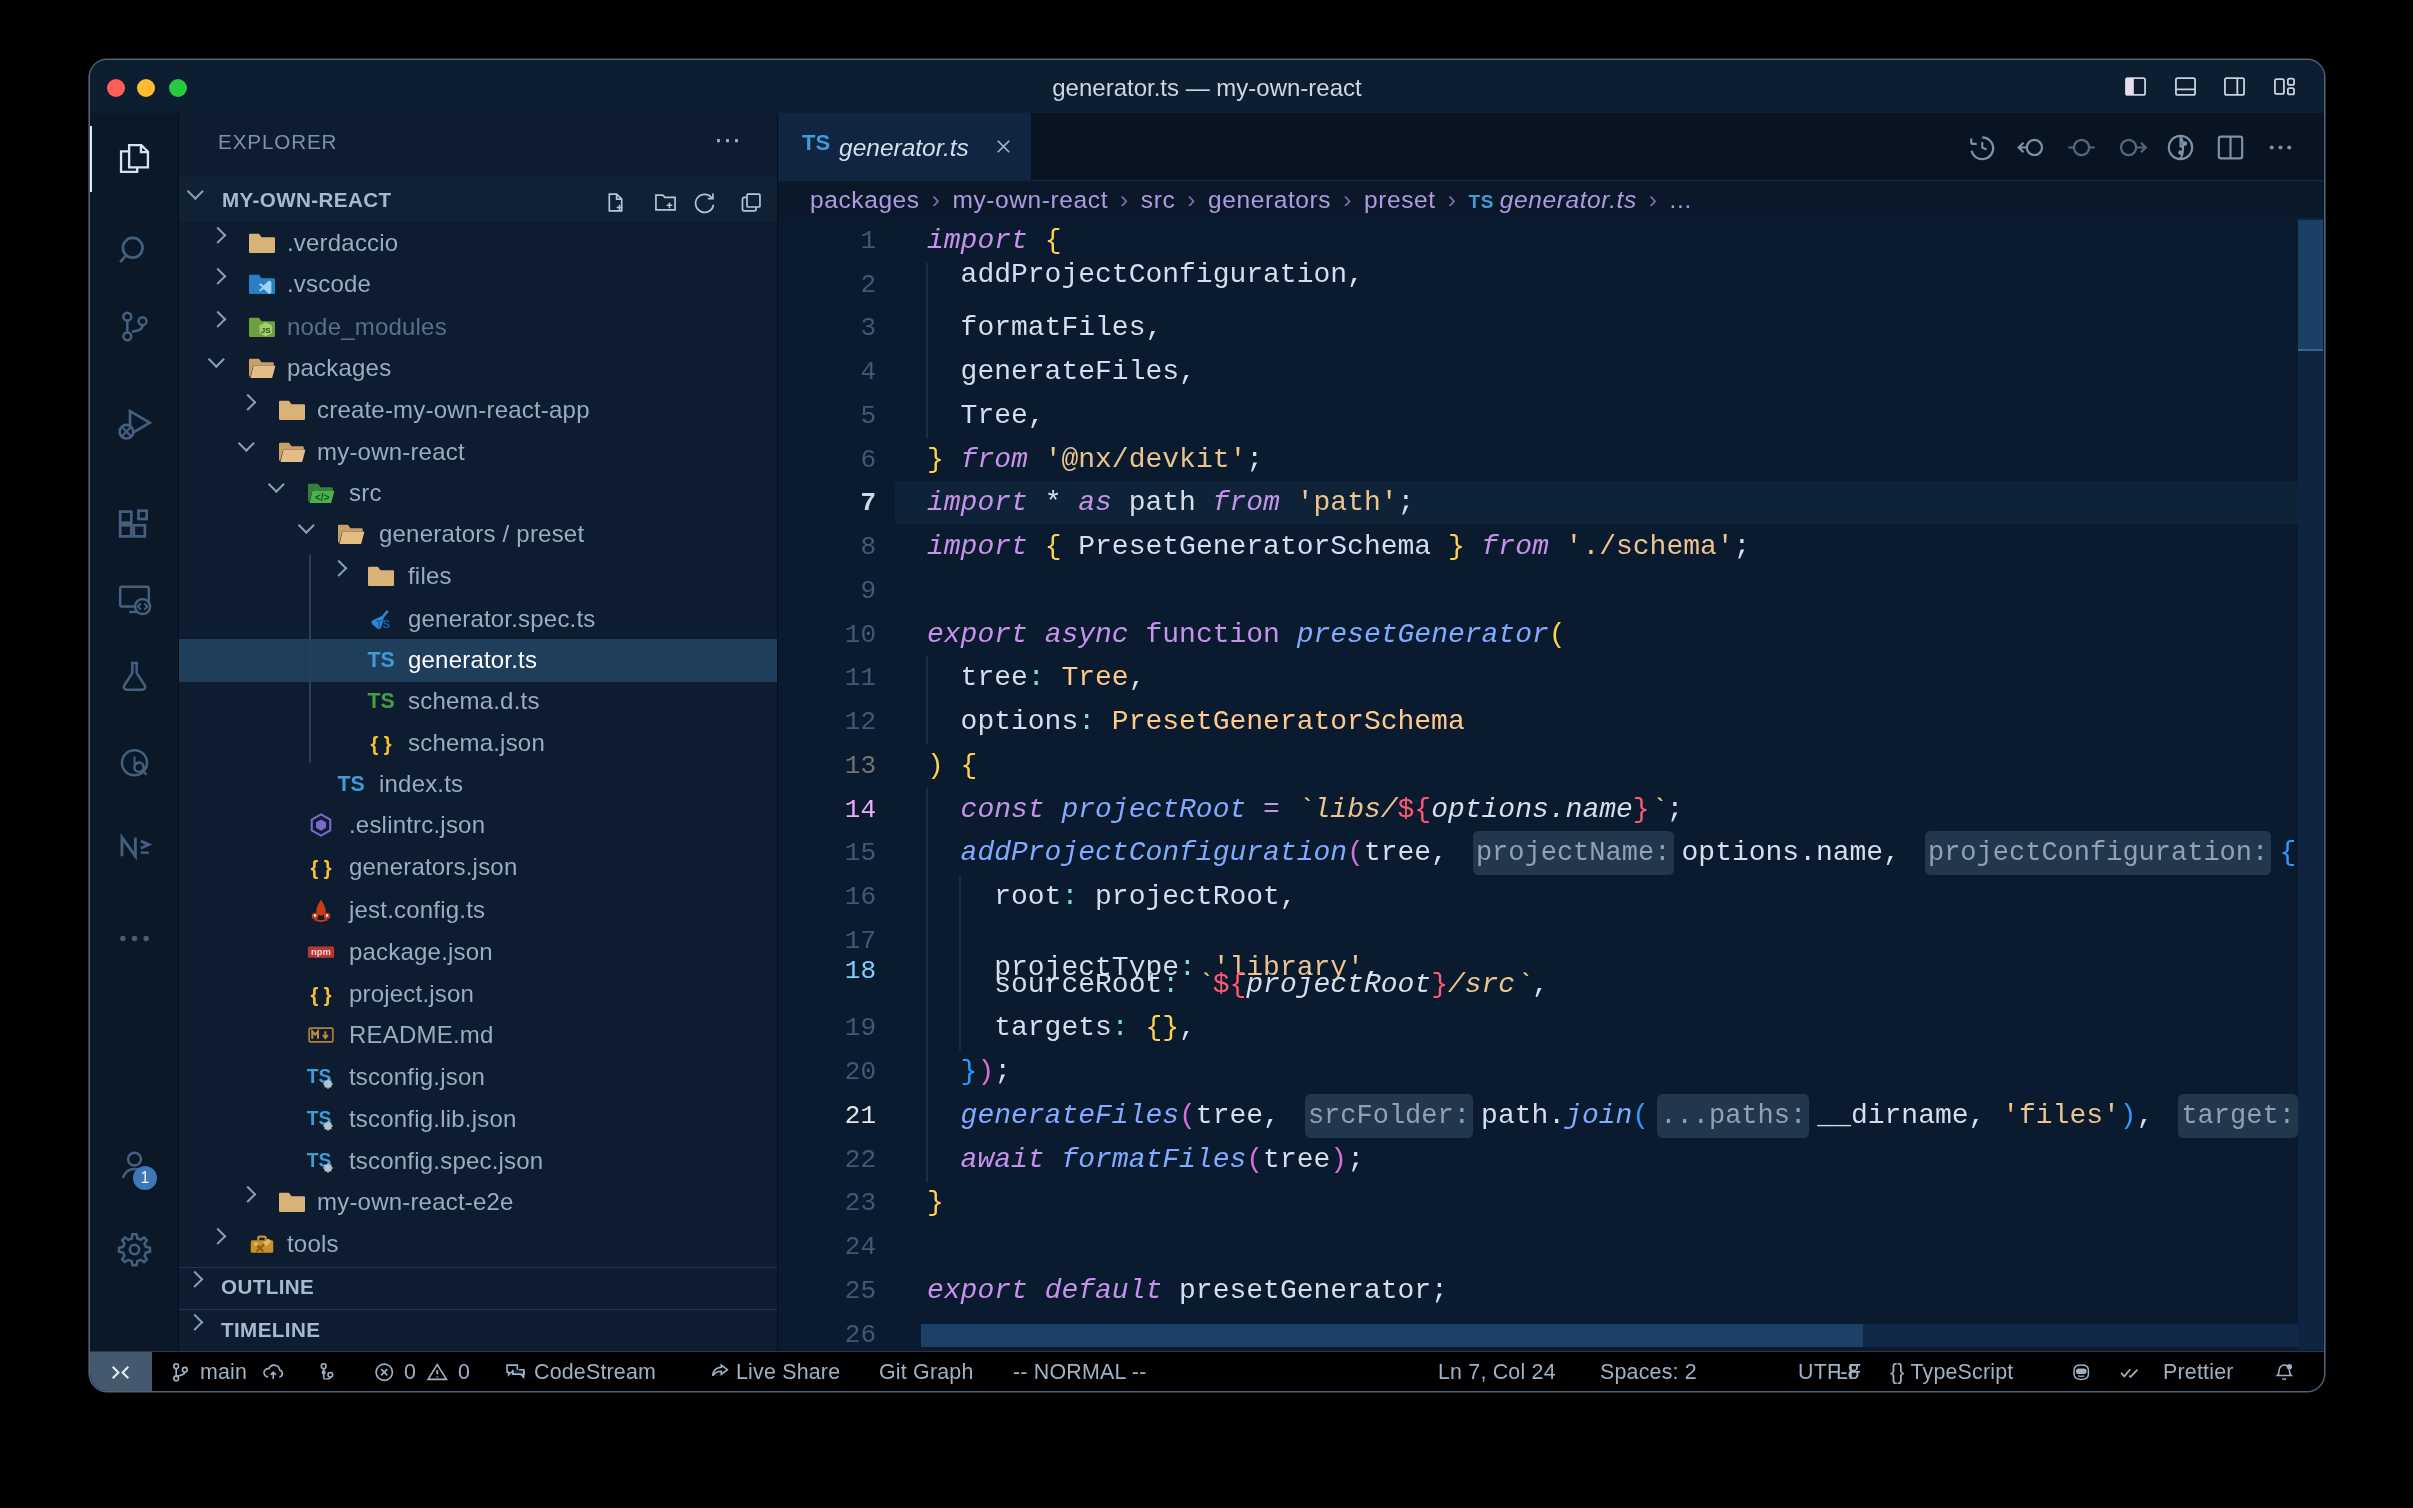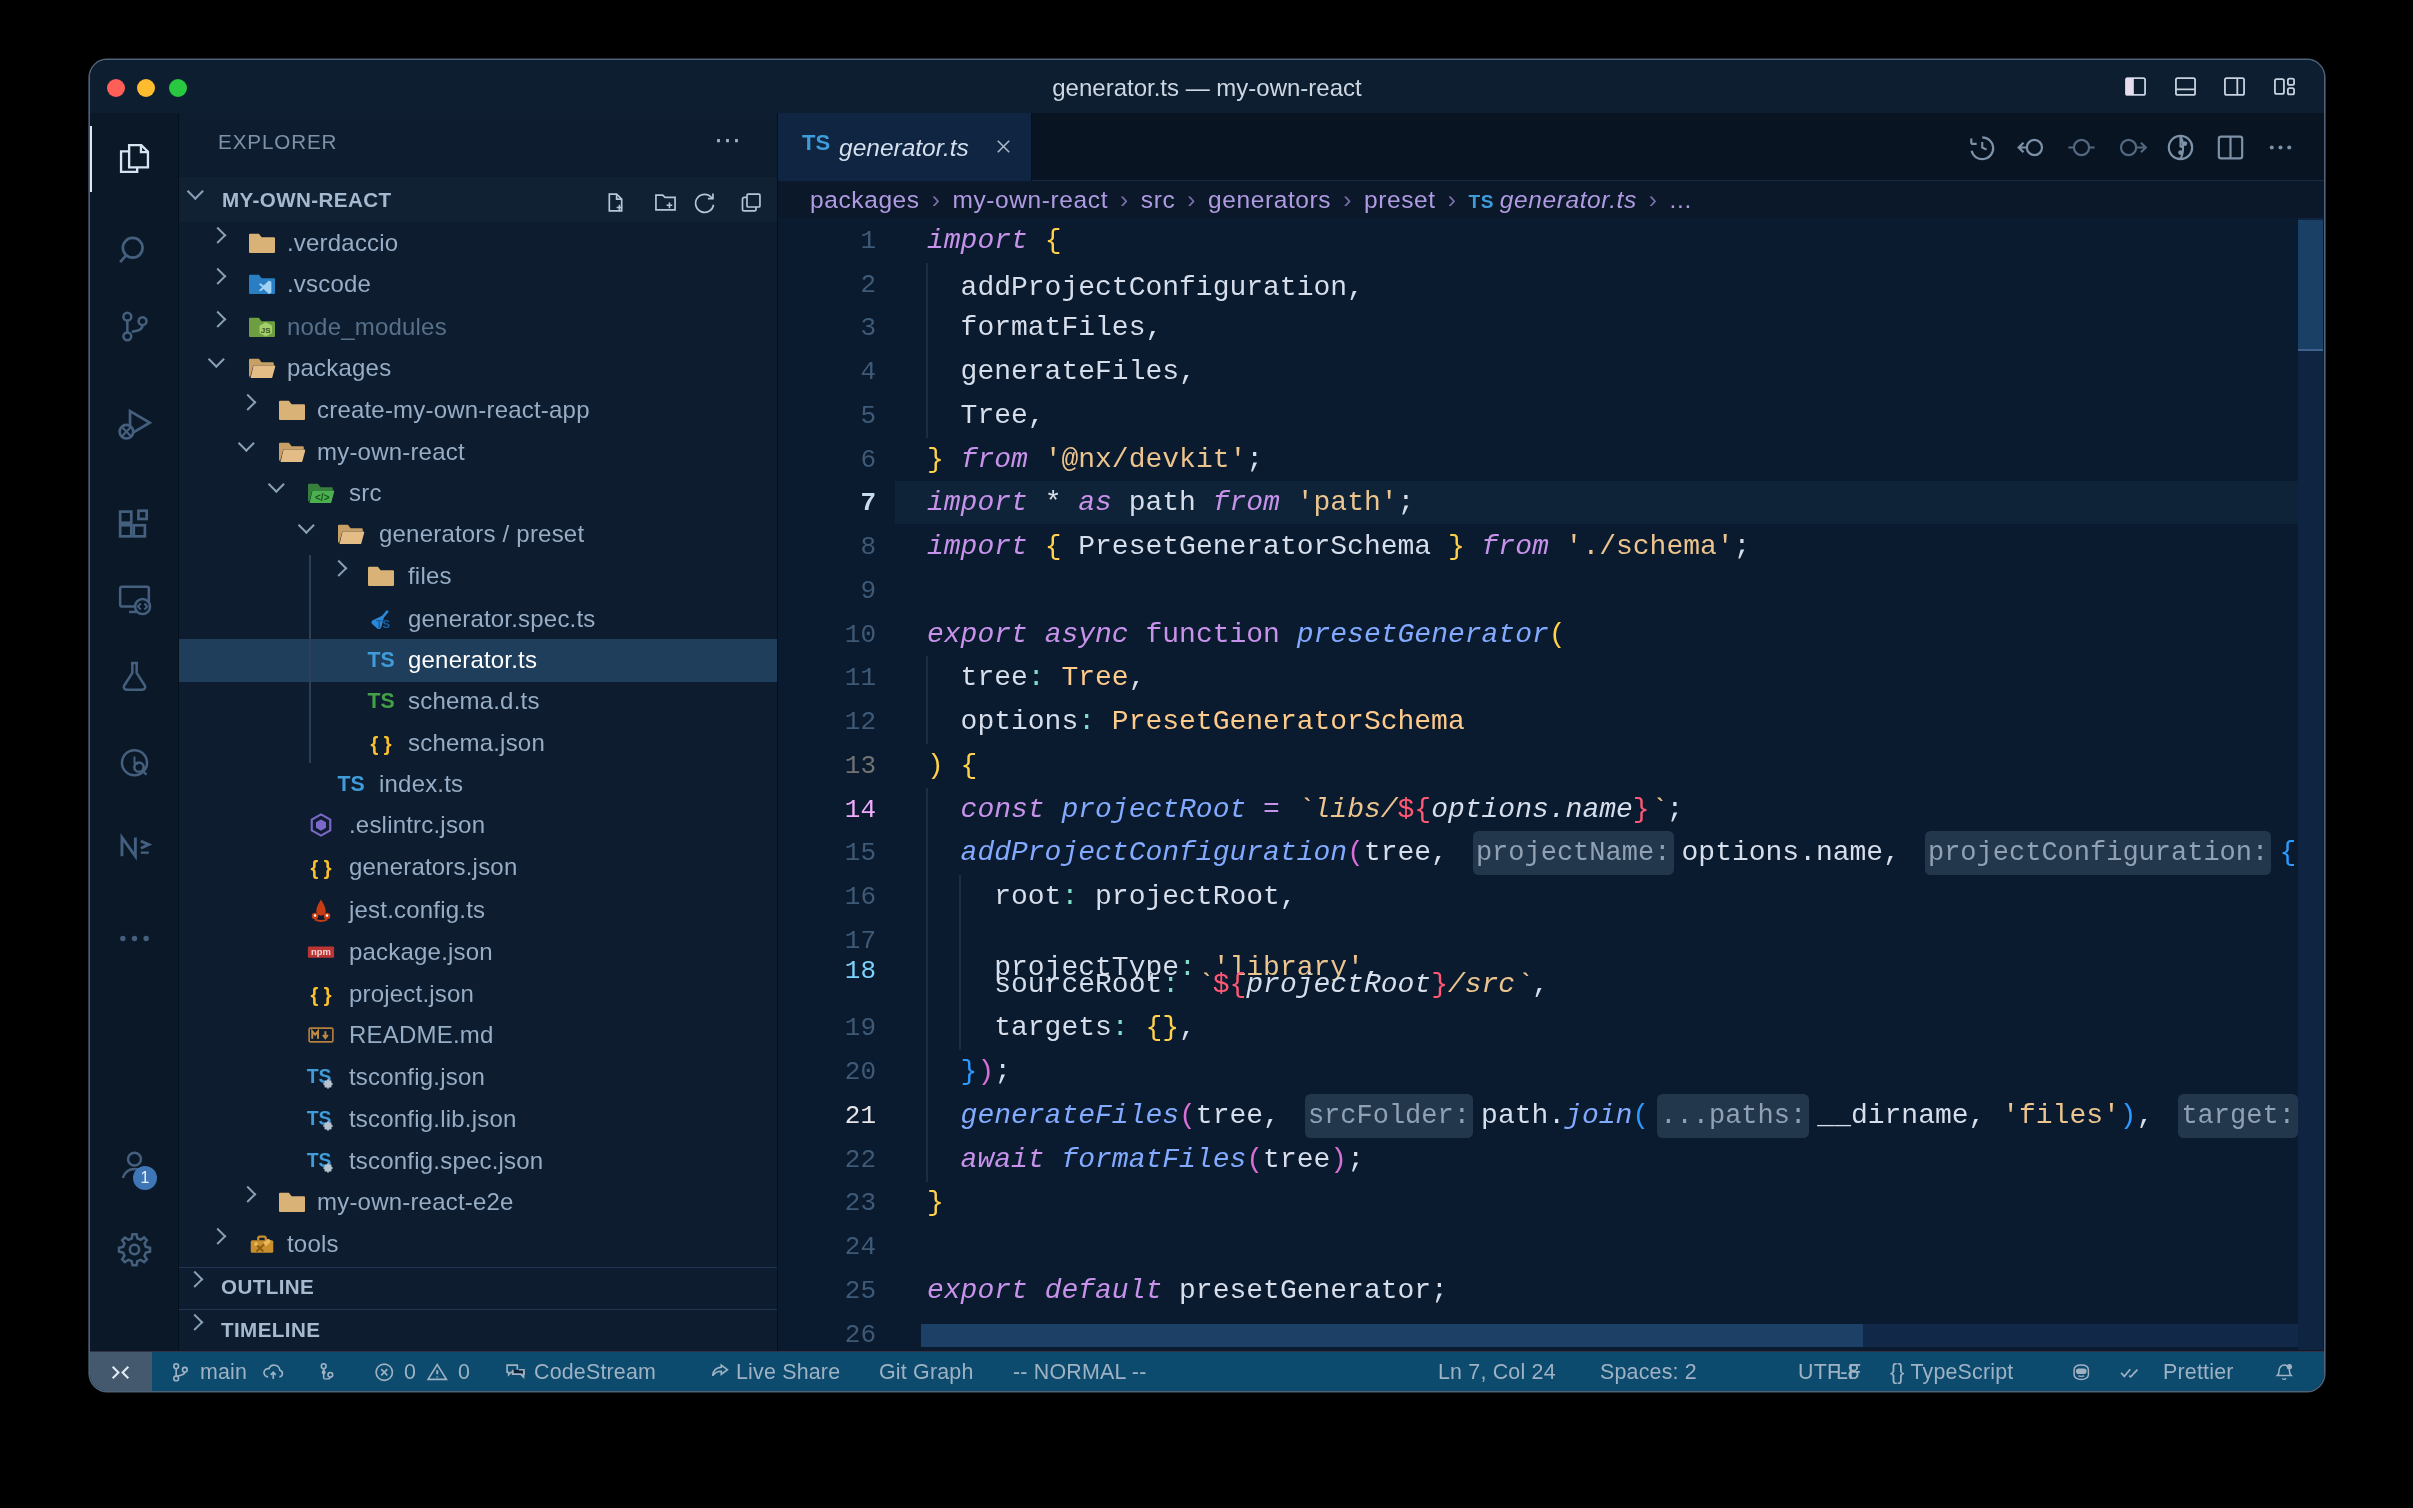--- a/index.html
+++ b/index.html
@@ -53,21 +53,21 @@
 .b1{color:#ffd24a}
 .b2{color:#d670d6}
 .b3{color:#2d9aff}
 .r{color:#ff5874}
 .chip{display:inline-block;background:#22364c;color:#90a1b3;border-radius:5.5px;padding:0 3.2px;margin:0 8px;font-size:27px}
 .ig{position:absolute;width:1.6px;background:#1b2c44}
 .eai{position:absolute;top:17.4px;width:35px;height:35px;color:#7d92a8}
 .bs{color:#7a6fa8;margin:0 12px;font-size:24.5px}
 .sic{position:absolute;top:8px;width:24.5px;height:24.5px;color:#9fb2c4}
 
-#status{position:absolute;left:0;top:1291px;width:2234px;height:40px;background:#0c4a6e;border-top:0.8px solid #343247;color:#9fb2c4;font-size:21.4px;letter-spacing:0.2px}
+#status{position:absolute;left:0;top:1291px;width:2234px;height:40px;background:#000000;border-top:0.8px solid #343247;color:#9fb2c4;font-size:21.4px;letter-spacing:0.2px}
 .sbi{position:absolute;top:0;height:40px;line-height:40px;white-space:nowrap}
 </style>
 </head>
 <body>
 <div id="win">
 <div id="titlebar">
 <div class="tl" style="left:16.6px;background:#ff5f57"></div>
 <div class="tl" style="left:47px;background:#febc2e"></div>
 <div class="tl" style="left:79px;background:#28c840"></div>
 <div id="ttext">generator.ts — my-own-react</div>
@@ -485,21 +485,21 @@
 <div id="bread"><span style="margin-left:32px">packages</span><span class="bs">›</span>my-own-react<span class="bs">›</span>src<span class="bs">›</span>generators<span class="bs">›</span>preset<span class="bs">›</span><span style="color:#3f9cd8;font-weight:bold;font-size:19px">TS&nbsp;</span><span style="font-style:italic">generator.ts</span><span class="bs">›</span>...</div>
 <div id="code">
 <div class="abs" style="left:117px;top:263px;width:1403px;height:43px;background:#0e2238"></div>
 <div class="ig" style="left:148px;top:45px;height:175px"></div>
 <div class="ig" style="left:148px;top:438px;height:88px"></div>
 <div class="ig" style="left:148px;top:570px;height:394px"></div>
 <div class="ig" style="left:181px;top:657px;height:175px"></div>
 <div class="ln" style="top:0.8px;color:#3f5a76;font-weight:normal">1</div>
 <div class="cl" style="top:0.8px"><span class="k">import</span> <span class="b1">{</span></div>
 <div class="ln" style="top:45px;color:#3f5a76;font-weight:normal">2</div>
-<div class="cl" style="top:48px">  addProjectConfiguration,</div>
+<div class="cl" style="top:35px">  addProjectConfiguration,</div>
 <div class="ln" style="top:88px;color:#3f5a76;font-weight:normal">3</div>
 <div class="cl" style="top:88px">  formatFiles,</div>
 <div class="ln" style="top:132px;color:#3f5a76;font-weight:normal">4</div>
 <div class="cl" style="top:132px">  generateFiles,</div>
 <div class="ln" style="top:176px;color:#3f5a76;font-weight:normal">5</div>
 <div class="cl" style="top:176px">  Tree,</div>
 <div class="ln" style="top:220px;color:#3f5a76;font-weight:normal">6</div>
 <div class="cl" style="top:220px"><span class="b1">}</span> <span class="k">from</span> <span class="s">'@nx/devkit'</span>;</div>
 <div class="ln" style="top:263px;color:#c8dcf0;font-weight:bold">7</div>
 <div class="cl" style="top:263px"><span class="k">import</span> <span class="st">*</span> <span class="k">as</span> path <span class="k">from</span> <span class="s">'path'</span>;</div>

